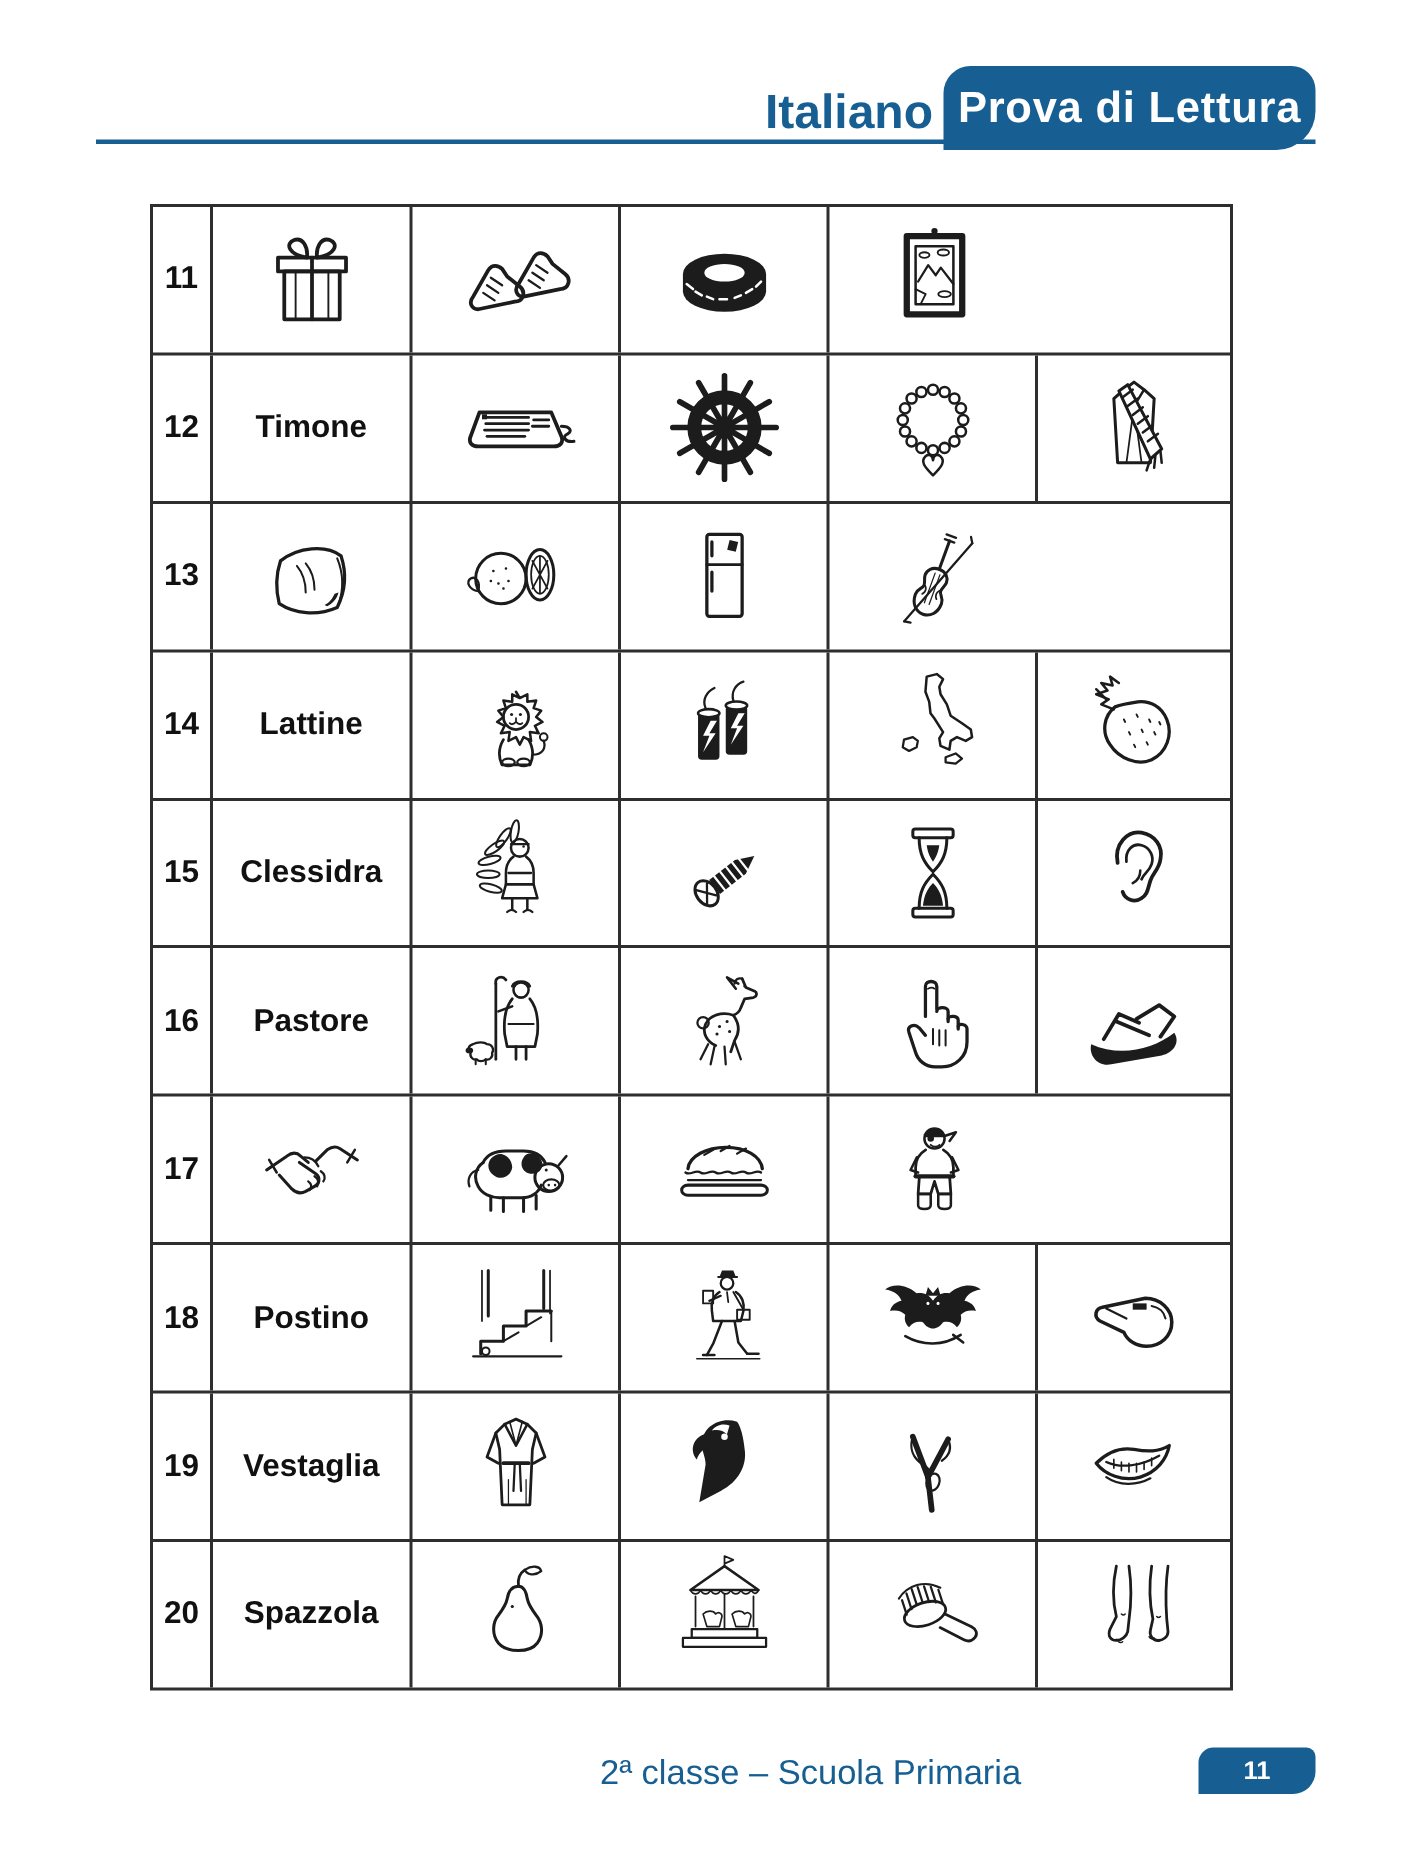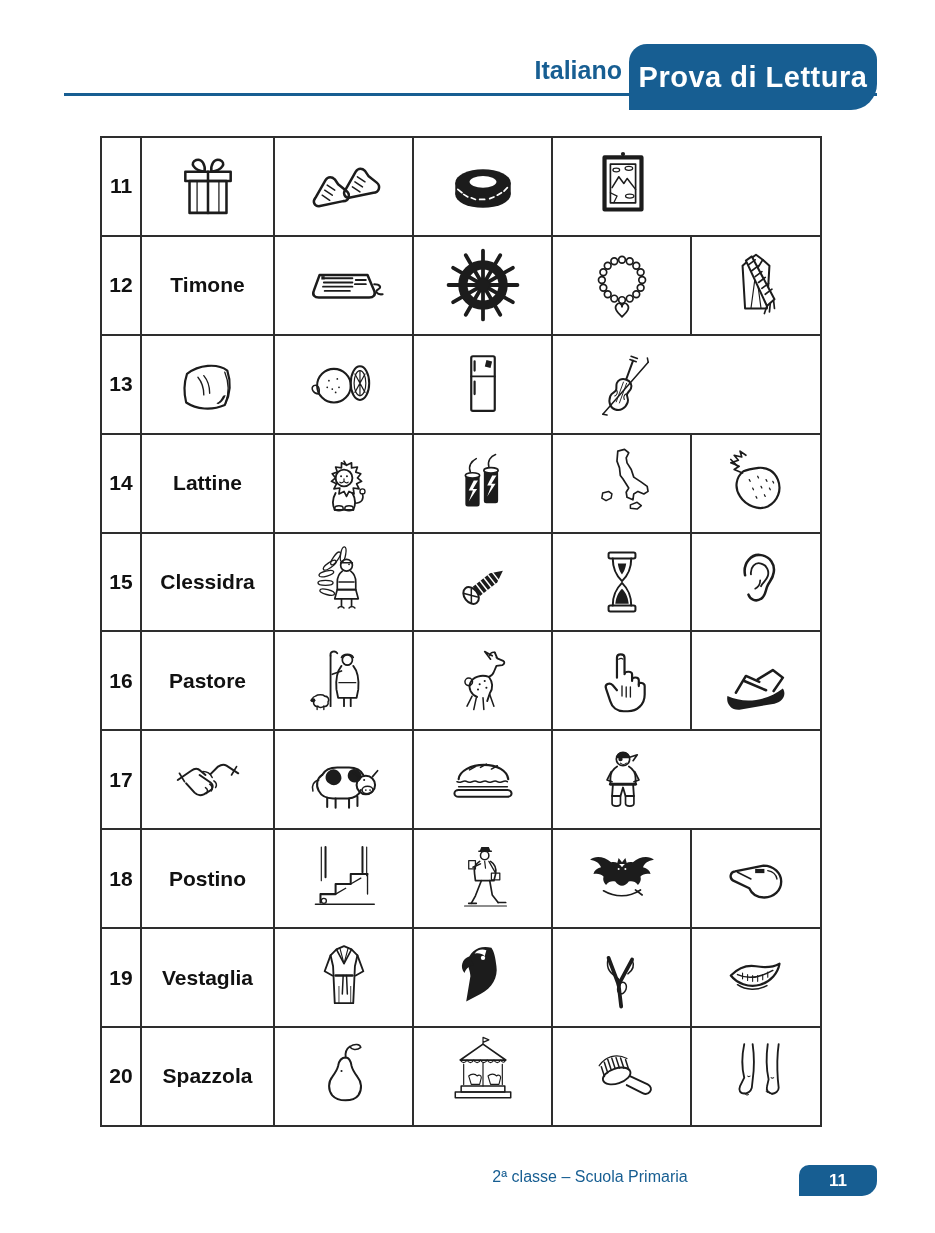--- a/index.html
+++ b/index.html
@@ -1,37 +1,37 @@
 <!DOCTYPE html>
 <html><head>
 <meta charset="utf-8">
 <style>
   html,body{margin:0;padding:0;}
   body{width:935px;height:1233px;background:#fff;position:relative;
        font-family:"Liberation Sans","DejaVu Sans",sans-serif;
        --accent:#175e92; --ink:#1c1c1c;}
   .subject-label{position:absolute;top:56px;left:300px;width:322px;text-align:right;
-       font-size:25px;font-weight:bold;color:var(--accent);}
-  .title-badge{position:absolute;top:44px;left:629px;width:248px;height:66px;
+       font-size:32px;font-weight:bold;color:var(--accent);}
+  .title-badge{position:absolute;top:44px;left:629px;width:248px;height:56px;
        background:var(--accent);border-radius:18px 16px 26px 0;color:#fff;
        font-size:29px;font-weight:bold;display:flex;align-items:center;justify-content:center;
        letter-spacing:.5px;}
   .header-rule{position:absolute;top:93px;left:64px;width:813px;height:3px;background:var(--accent);}
   .table{position:absolute;top:136px;left:100px;width:722px;box-sizing:border-box;
        border:2px solid #2e2e2e;}
   .row{display:grid;grid-template-columns:40px 133px 139px 139px 139px 1fr;height:96.9px;
        border-bottom:2px solid #2e2e2e;}
   .row:last-child{border-bottom:none;}
   .cell{border-right:2px solid #2e2e2e;display:flex;align-items:center;justify-content:center;
        overflow:hidden;}
   .cell:last-child{border-right:none;}
   .num,.word{font-weight:bold;font-size:21px;color:#111;}
   .pic{width:84px;height:84px;}
-  .footer-label{position:absolute;top:1168px;left:400px;width:380px;text-align:center;
-       font-size:16px;color:var(--accent);}
+  .footer-label{position:absolute;top:1168px;left:400px;width:380px;text-align:left;
+       font-size:23px;color:var(--accent);}
   .page-badge{position:absolute;top:1165px;left:799px;width:78px;height:31px;
        background:var(--accent);border-radius:10px 6px 15px 0;color:#fff;font-weight:bold;
        font-size:17px;display:flex;align-items:center;justify-content:center;}
 </style>
 </head>
 <body style="--accent: #175e92; --ink: #1c1c1c;">
 
 <div class="subject-label">Italiano</div>
 <div class="title-badge">Prova di Lettura</div>
 <div class="header-rule"></div>

